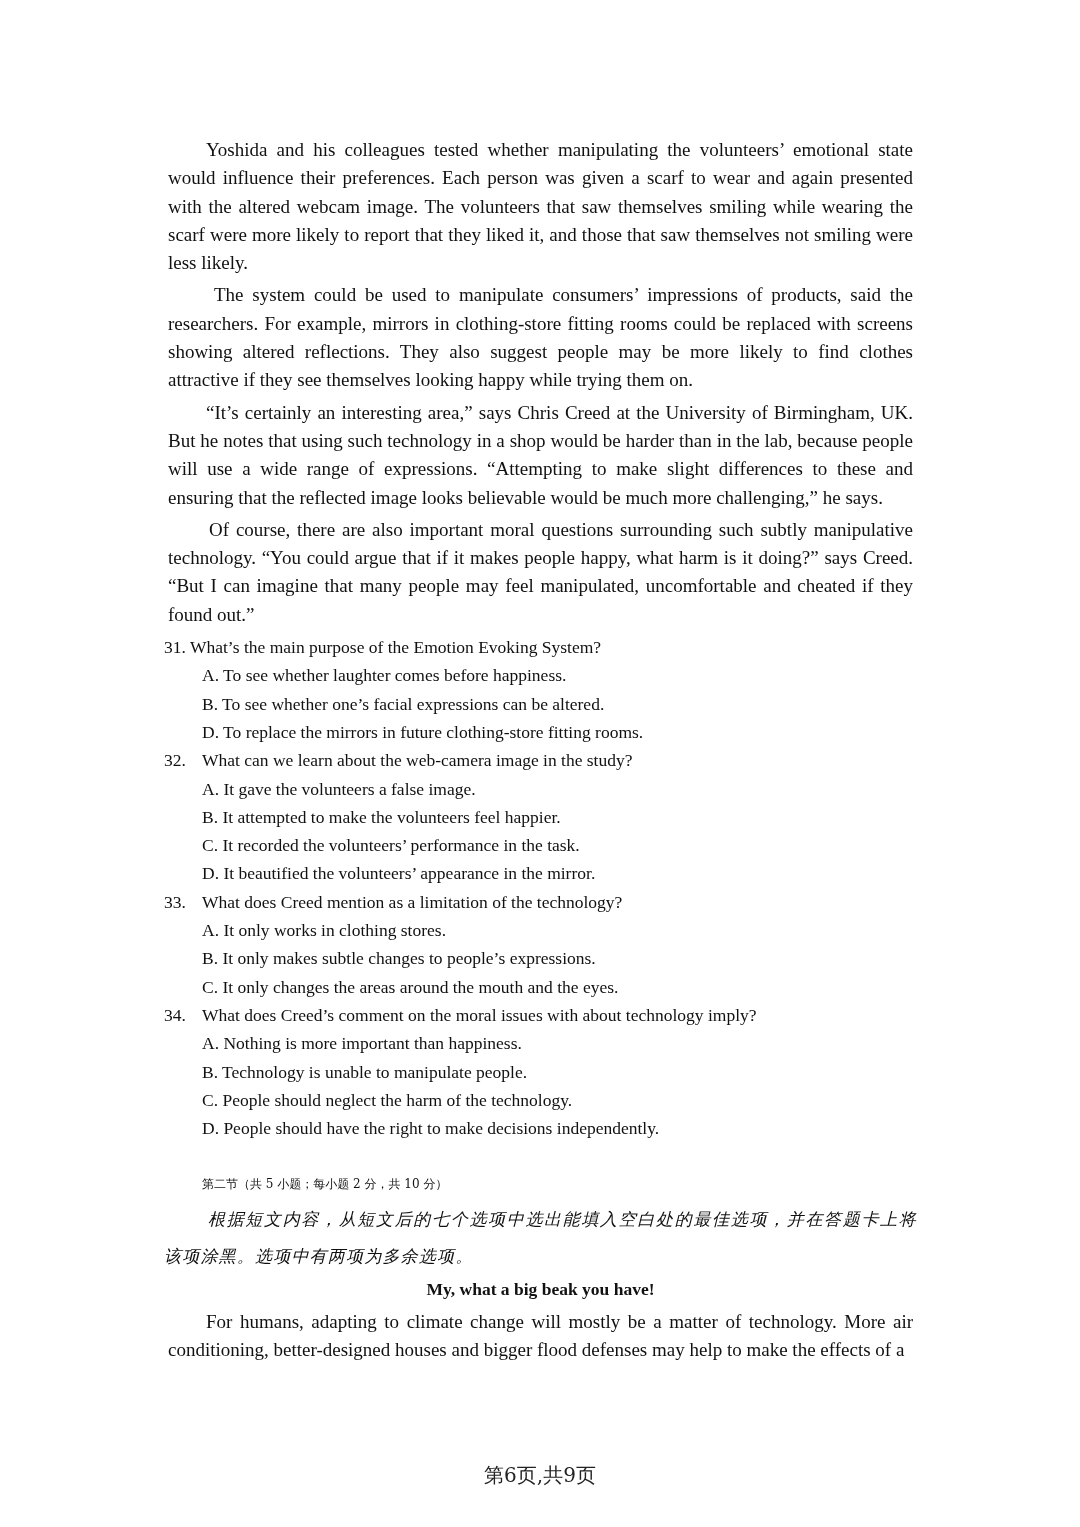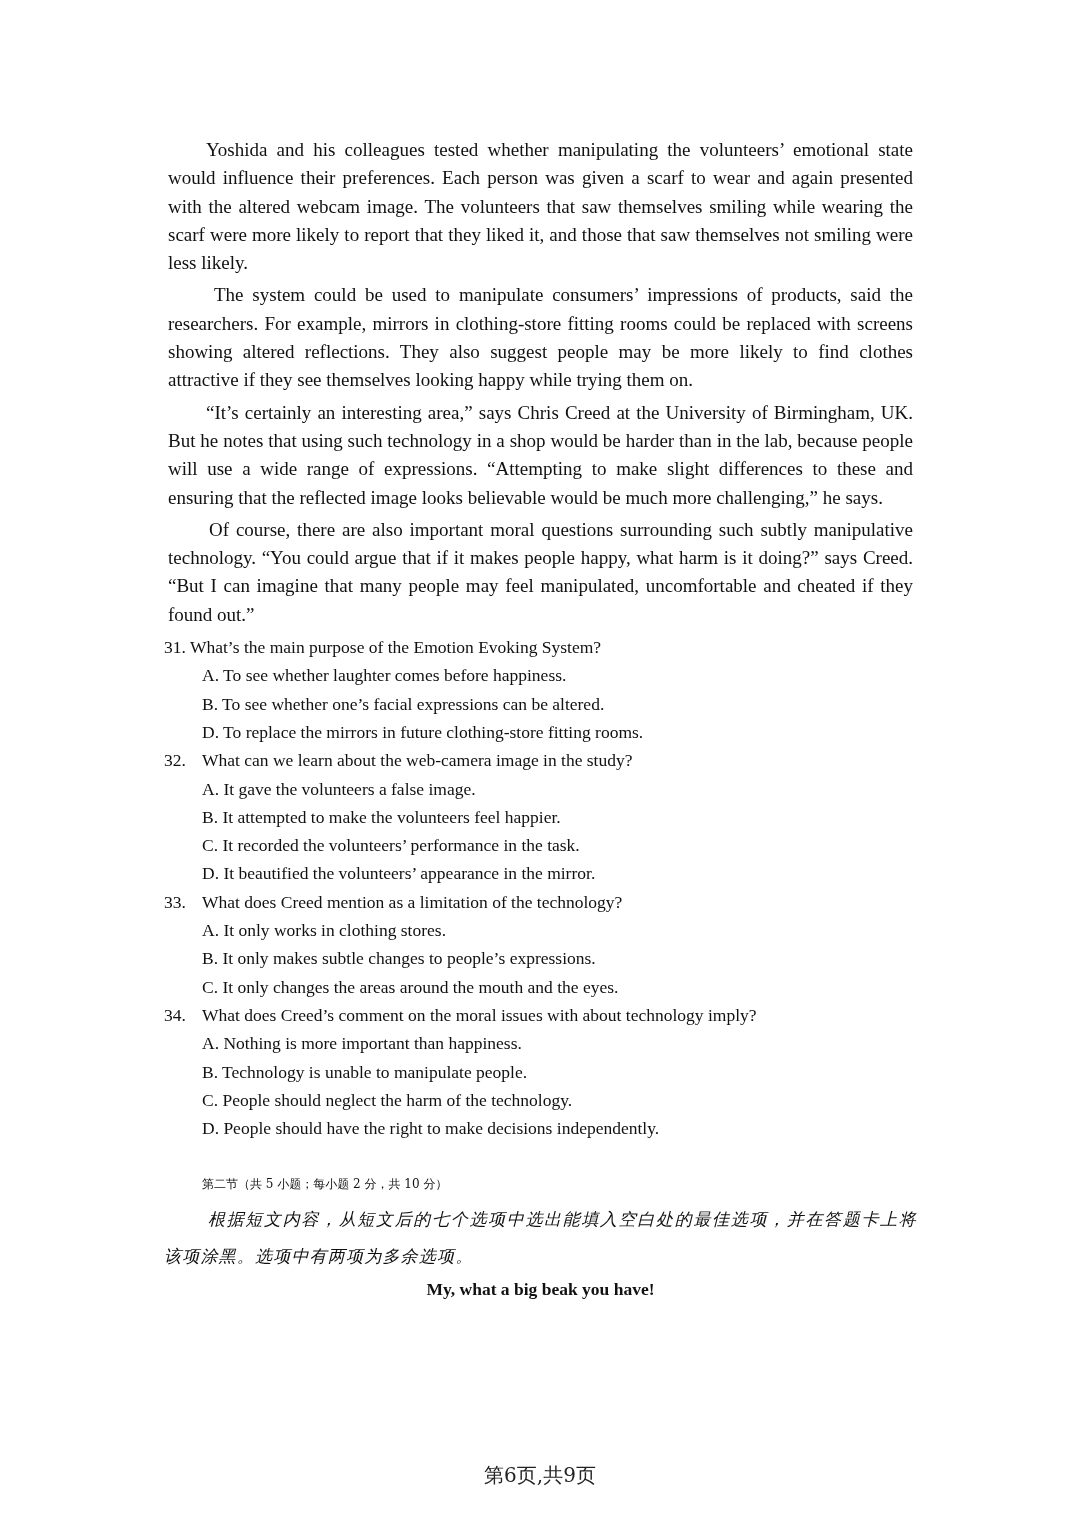--- a/index.html
+++ b/index.html
@@ -118,16 +118,17 @@
     <p class="q wide"><span class="num">34.</span><span>What does Creed’s comment on the moral issues with about technology imply?</span></p>
     <p class="opt">A. Nothing is more important than happiness.</p>
     <p class="opt">B. Technology is unable to manipulate people.</p>
     <p class="opt">C. People should neglect the harm of the technology.</p>
     <p class="opt">D. People should have the right to make decisions independently.</p>
   </div>
 
   <div class="section-head">第二节（共 5 小题；每小题 2 分，共 10 分）</div>
   <p class="cn-para">根据短文内容，从短文后的七个选项中选出能填入空白处的最佳选项，并在答题卡上将该项涂黑。选项中有两项为多余选项。</p>
   <p class="title">My, what a big beak you have!</p>
+  <p class="p">For humans, adapting to climate change will mostly be a matter of technology. More air conditioning, better-designed houses and bigger flood defenses may help to make the effects of a</p>
 
 </div>
 
 <div class="footer">第6页,共9页</div>
 
 </body></html>

